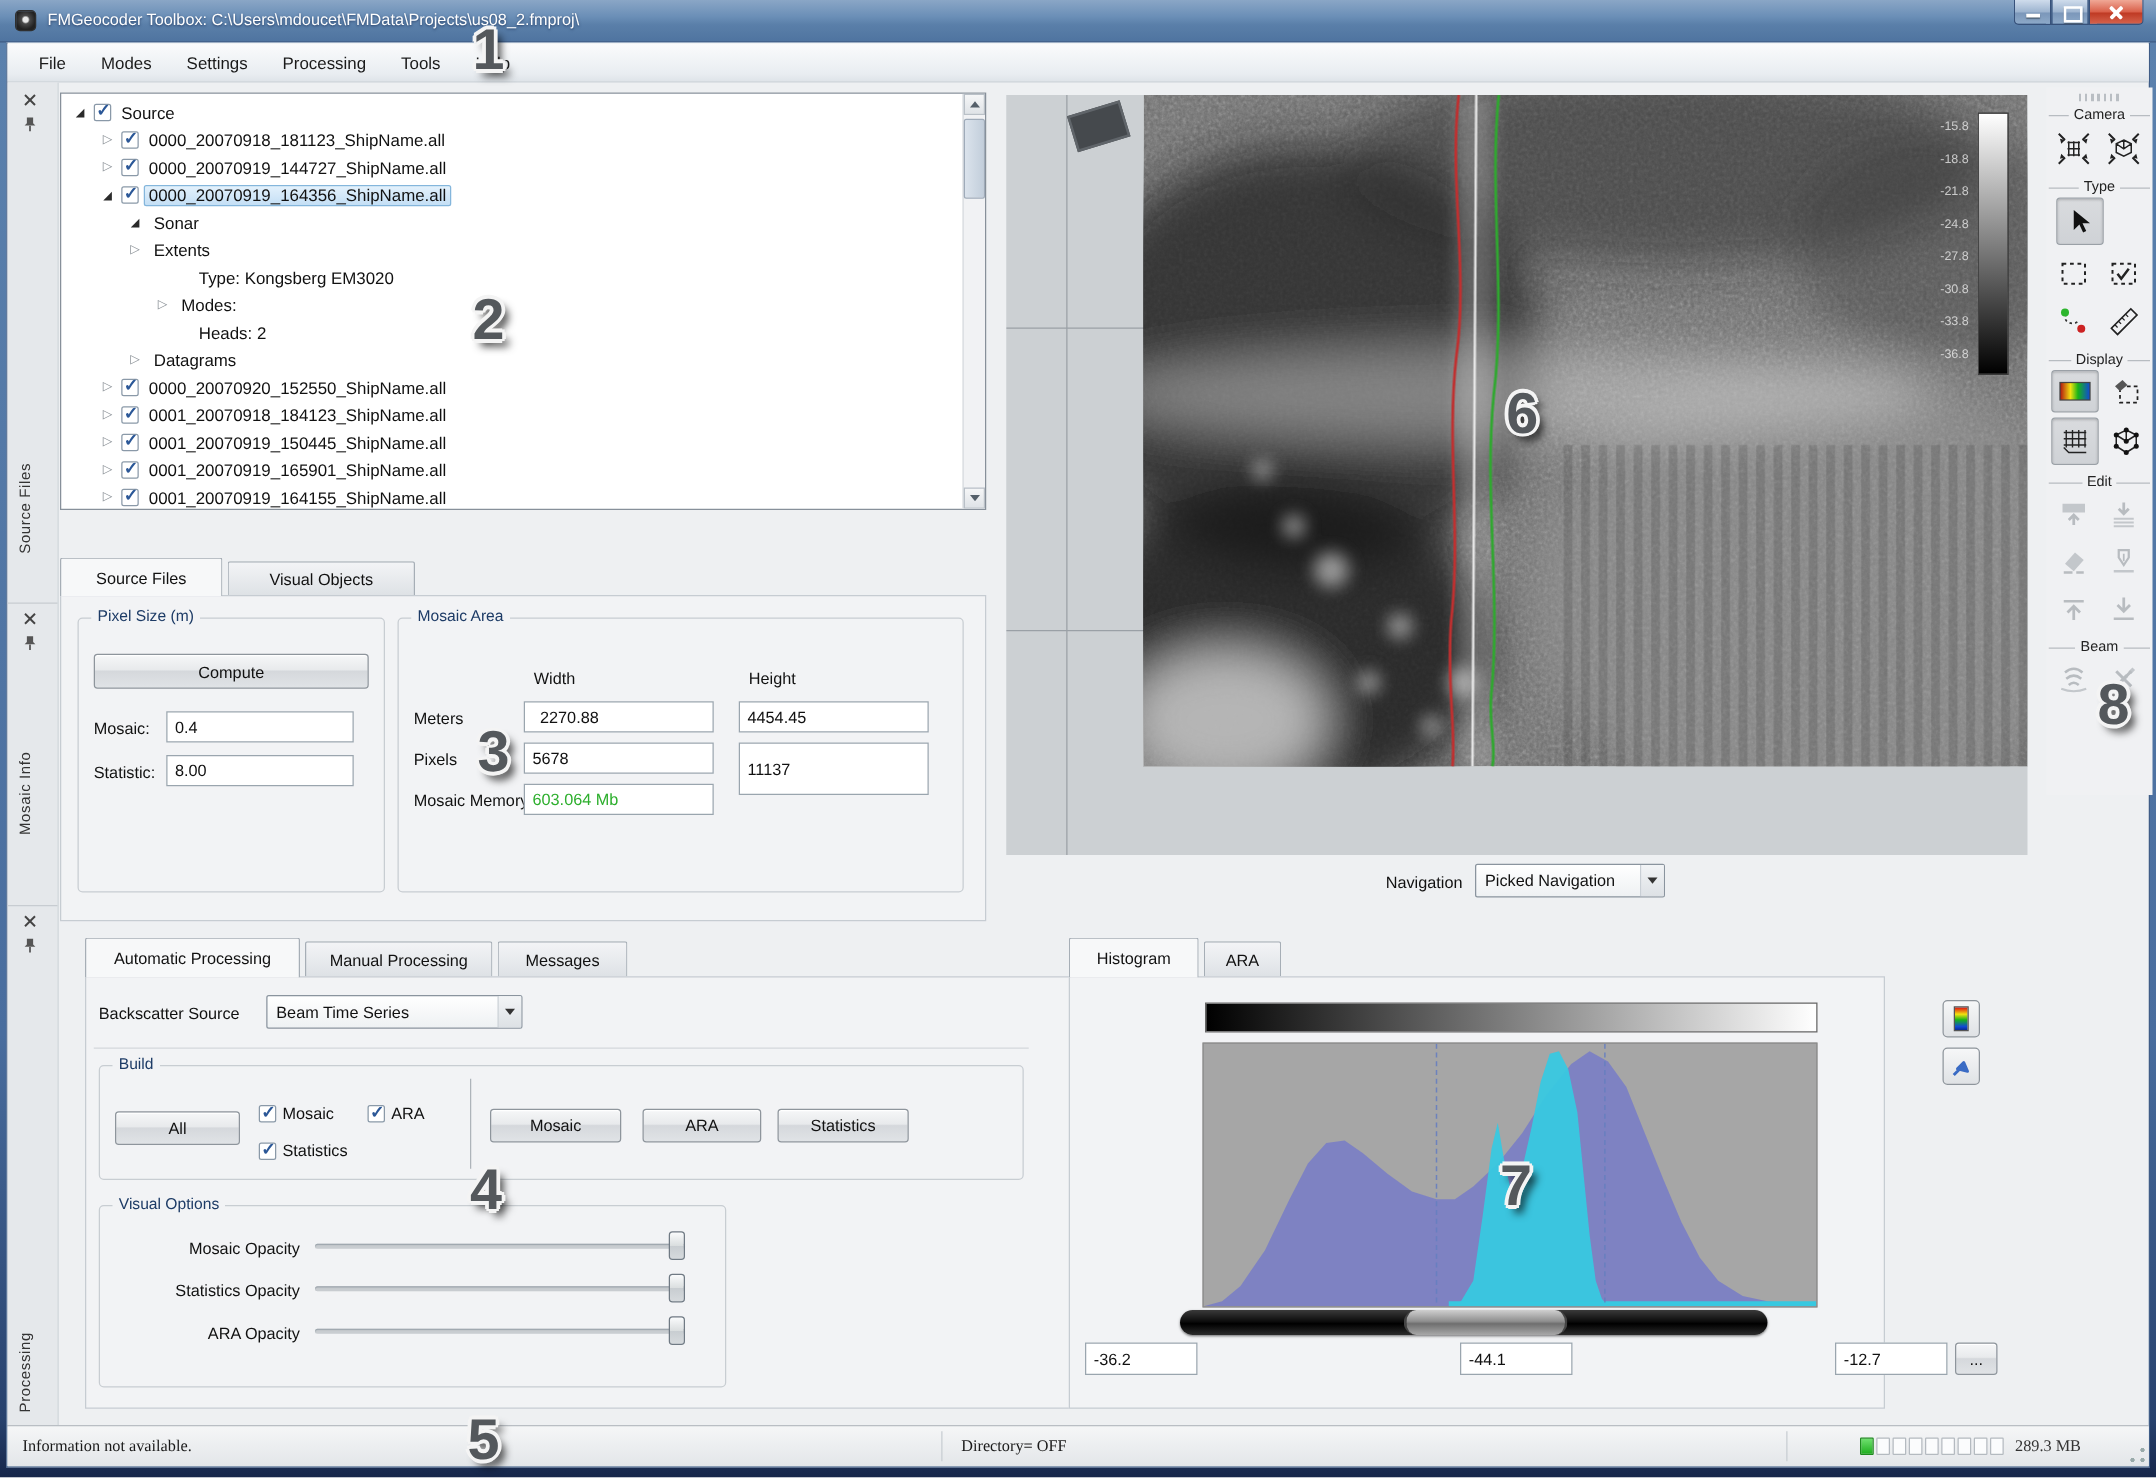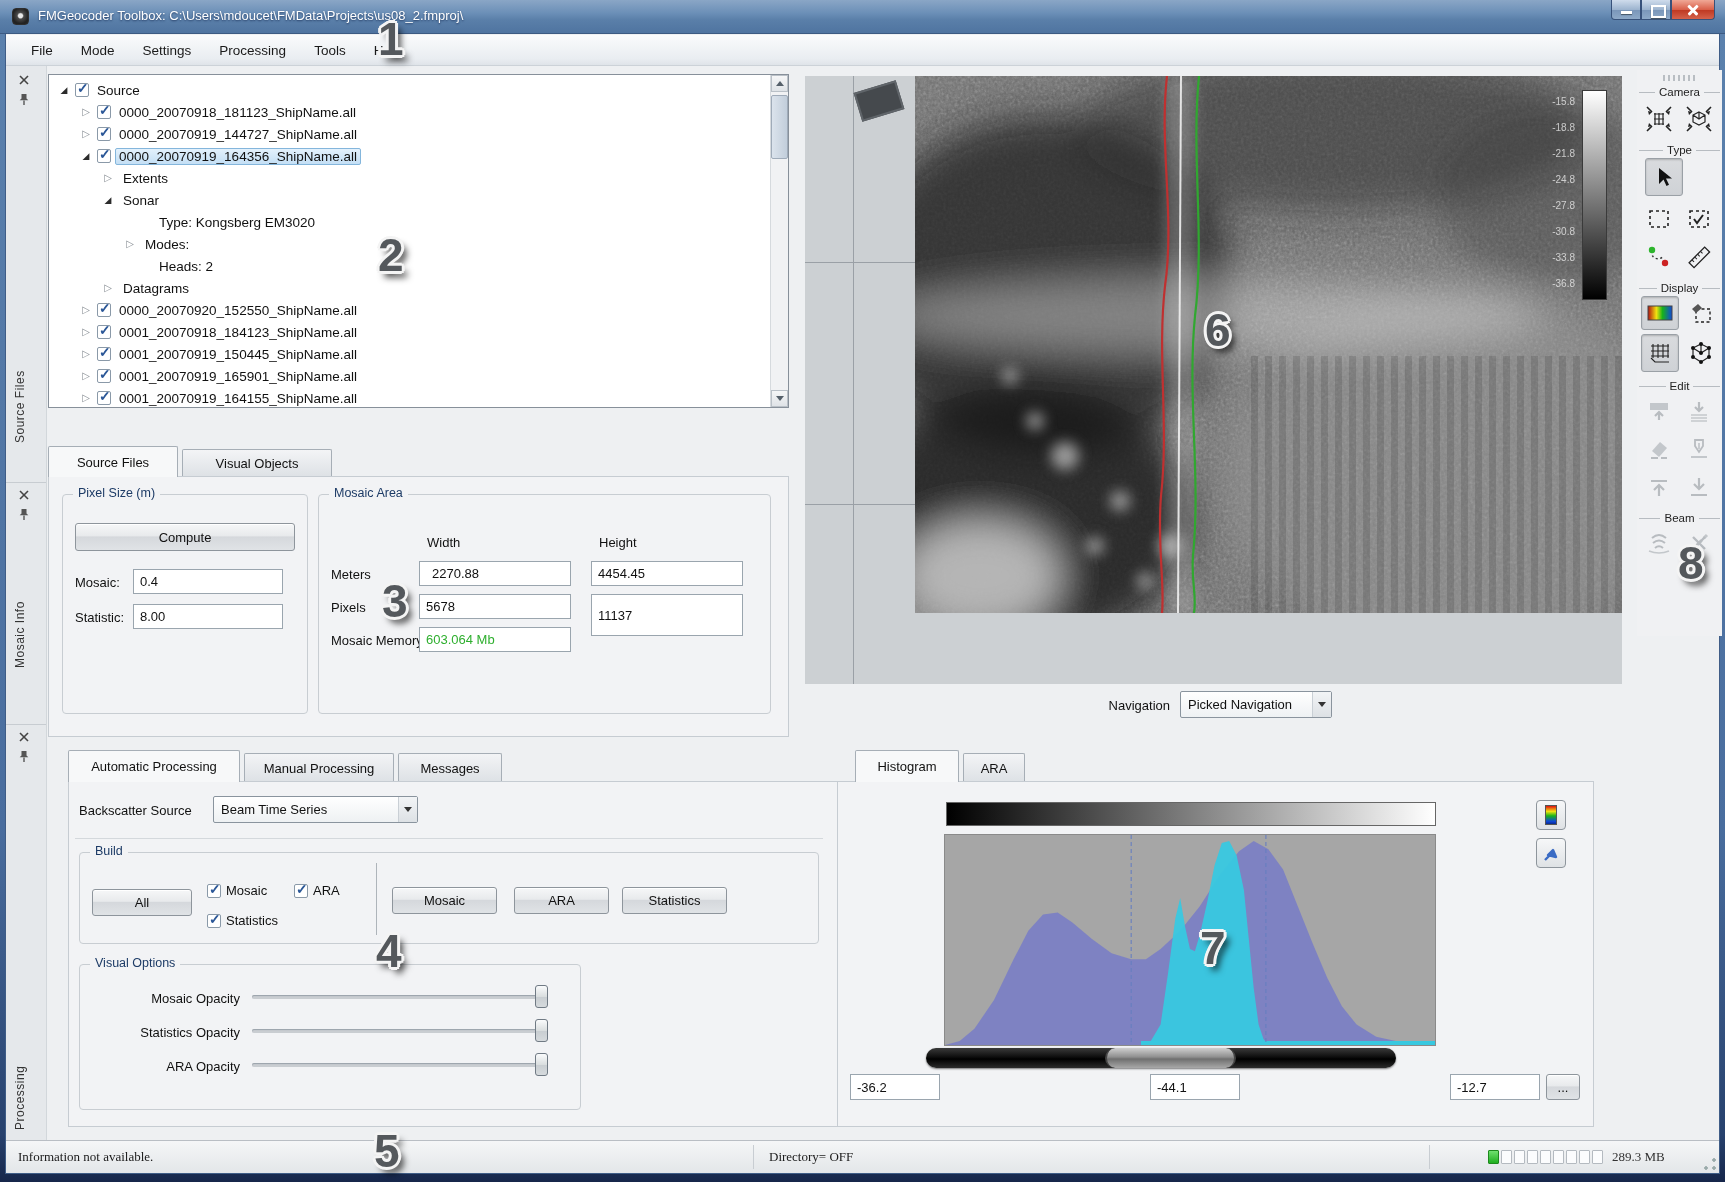--- a/index.html
+++ b/index.html
@@ -148,21 +148,21 @@
       <div class="cap glyph-min"></div>
       <div class="cap glyph-max"></div>
       <div class="cap cap-close glyph-x"></div>
     </div>
   </div>
 
   <div class="abs win-body"></div>
 
   <div class="abs menubar">
     <span class="menu-item">File</span>
-    <span class="menu-item">Mode</span>
+    <span class="menu-item">Modes</span>
     <span class="menu-item">Settings</span>
     <span class="menu-item">Processing</span>
     <span class="menu-item">Tools</span>
     <span class="menu-item">Help</span>
   </div>
 
   <div class="abs dockcol"></div>
   <svg class="abs dock-x" style="left:18px;top:74px;" width="12" height="12">
       <line x1="2" y1="2" x2="10" y2="10" stroke="#444" stroke-width="1.6"></line>
       <line x1="10" y1="2" x2="2" y2="10" stroke="#444" stroke-width="1.6"></line>
@@ -211,26 +211,26 @@
           <span class="exp c"></span>
           <span class="cb on"></span>
           <span class="tl">0000_20070919_144727_ShipName.all</span>
         </div>
       <div class="trow" style="margin-left:30px">
           <span class="exp e"></span>
           <span class="cb on"></span>
           <span class="tl sel">0000_20070919_164356_ShipName.all</span>
         </div>
       <div class="trow" style="margin-left:52px">
-          <span class="exp c"></span>
-          <span class="tl">Extents</span>
-        </div>
-      <div class="trow" style="margin-left:52px">
           <span class="exp e"></span>
           <span class="tl">Sonar</span>
+        </div>
+      <div class="trow" style="margin-left:52px">
+          <span class="exp c"></span>
+          <span class="tl">Extents</span>
         </div>
       <div class="trow" style="margin-left:88px">
           <span class="exp"></span>
           <span class="tl">Type: Kongsberg EM3020</span>
         </div>
       <div class="trow" style="margin-left:74px">
           <span class="exp c"></span>
           <span class="tl">Modes:</span>
         </div>
       <div class="trow" style="margin-left:88px">
@@ -420,21 +420,21 @@
   <span class="lbl" style="left:1035px;top:698px;width:135px;text-align:right;">Navigation</span>
   <div class="combo" style="left:1180px;top:691px;width:152px;height:27px;">
     <span>Picked Navigation</span>
     <span class="combo-arrow">
         <span class="tri-down"></span>
       </span>
   </div>
 
   <div class="tab active" style="left:855px;top:750px;width:104px;height:32px;">Histogram</div>
   <div class="tab" style="left:963px;top:753px;width:62px;height:29px;">ARA</div>
-  <div class="abs panel" style="left:837px;top:781px;width:757px;height:346px;">
+  <div class="abs panel" style="left:855px;top:781px;width:653px;height:346px;">
     <div class="hist-grad"></div>
     <div class="sq-btn" style="left:698px;top:18px;">
         <span class="rainbow-v"></span>
       </div>
     <div class="sq-btn" style="left:698px;top:56px;">
       <svg class="icon" width="20" height="20">
           <path d="M15 14 L7 12 L12 7 Z M11 10 L4 17" stroke="#3a6bc4" stroke-width="2.4" fill="#3a6bc4" stroke-linejoin="round"></path>
         </svg>
     </div>
     <div class="plotbox">

